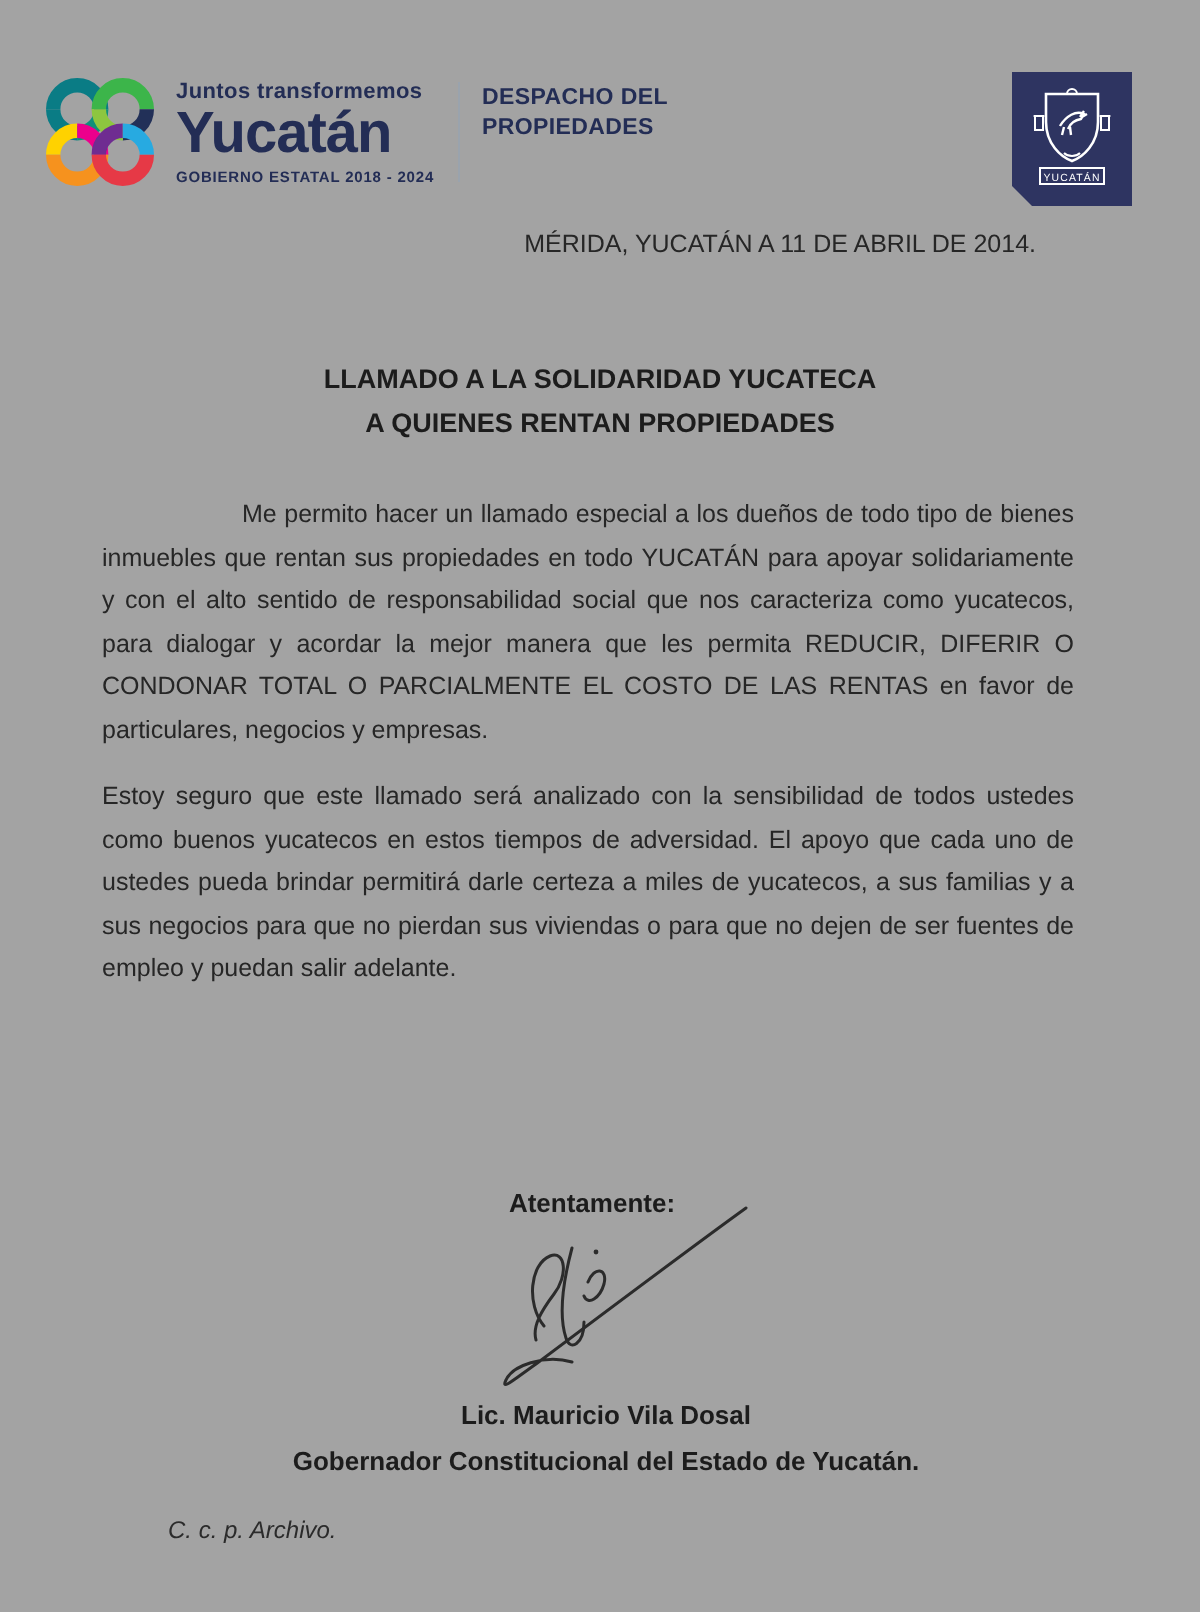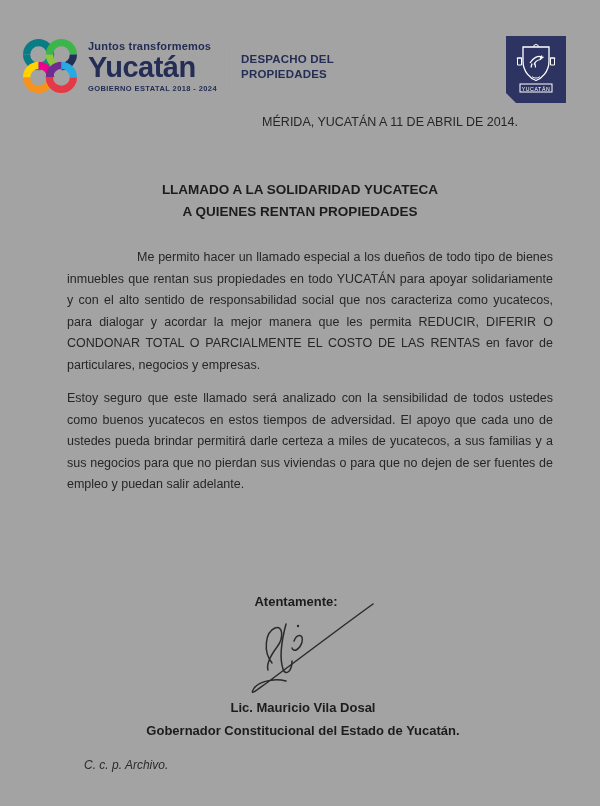--- a/index.html
+++ b/index.html
@@ -11,29 +11,29 @@
   
   .letterhead { position:absolute; top:36px; left:20px; width:546px;
     display:flex; align-items:flex-start; }
   .logo-icon { width:60px; height:60px; flex:0 0 auto; }
   .brand-text { margin-left:8px; color:#232d55; }
   .brand-tagline { font-size:11px; font-weight:bold; letter-spacing:0.2px; margin-top:4px; }
   .brand-name { font-size:29px; font-weight:bold; letter-spacing:-0.5px; line-height:30px; }
   .brand-sub { font-size:7.5px; font-weight:bold; letter-spacing:0.4px; margin-top:2px; }
   .vdivider { width:1px; height:50px; background:#9aa3ad; margin:5px 11px 0 12px; }
   .office { color:#232d55; font-size:11.5px; font-weight:bold; line-height:15px;
-    letter-spacing:0.2px; margin-top:16px; }
+    letter-spacing:0.2px; margin-top:6px; }
   .emblem { margin-left:auto; }
 
   
   .date-line { position:absolute; top:115px; left:0; right:82px;
     text-align:right; font-size:12.5px; color:#262626; }
   .title-block { position:absolute; top:179px; left:0; width:600px;
     text-align:center; font-weight:bold; font-size:13.5px; line-height:22px; color:#1c1c1c; }
-  .body-block { position:absolute; top:247px; left:67px; width:486px; }
+  .body-block { position:absolute; top:247px; left:51px; width:486px; }
   .body-block p { margin:0 0 12px 0; font-size:12.5px; line-height:21.5px;
     text-align:justify; color:#262626; }
   .body-block p.first { text-indent:70px; }
 
   .closing { position:absolute; top:594px; left:0; width:592px; text-align:center;
     font-weight:bold; font-size:13px; color:#1c1c1c; }
   .signature-svg { position:absolute; left:228px; top:599px; }
   .signer-name { position:absolute; top:700px; left:0; width:606px; text-align:center;
     font-weight:bold; font-size:13px; color:#1c1c1c; }
   .signer-title { position:absolute; top:723px; left:0; width:606px; text-align:center;

